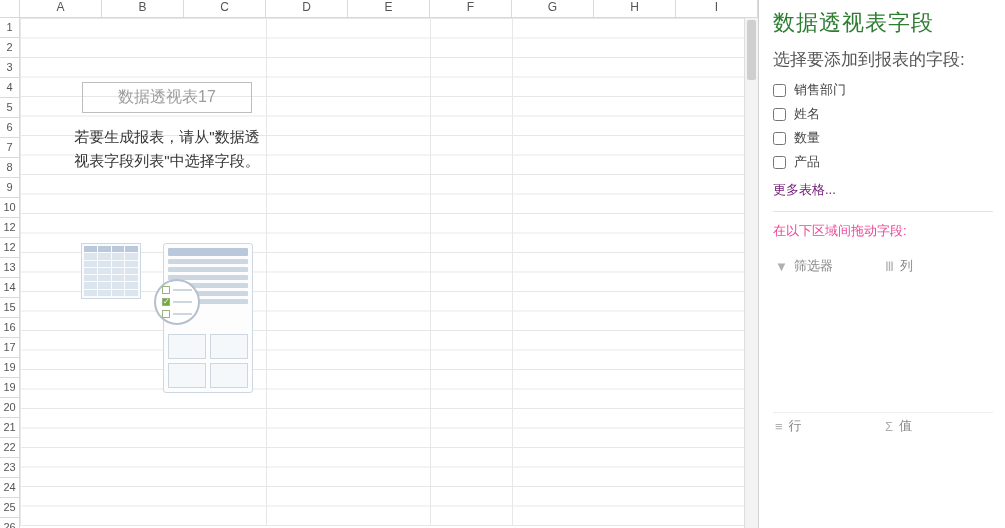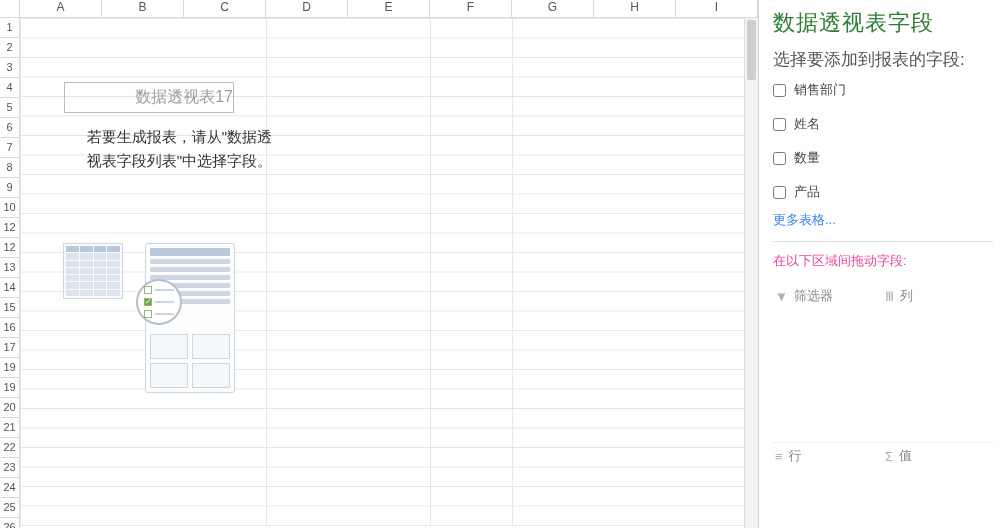--- a/index.html
+++ b/index.html
@@ -63,24 +63,24 @@
     background:#f3f3f3; border-left:1px solid #ddd;
   }
   .vscroll .thumb {
     position:absolute; top:2px; left:2px; right:2px; height:60px;
     background:#cfcfcf; border-radius:2px;
   }
 
   
   .ph {
     position:absolute;
-    left:2px; top:52px;
+    left:20px; top:52px;
     width:254px;
     padding:6px 4px 10px 4px;
-    text-align:right;
+    text-align:center;
     pointer-events:none;
   }
   .ph-title {
     border:1px solid #bdbdbd;
     color:#9d9d9d;
     font-size:16px;
     padding:4px 0;
     width:170px; margin:6px auto 12px auto;
   }
   .ph-text {
@@ -150,30 +150,30 @@
     color:#555;
   }
   .pane-title {
     color:#2e7d32;
     font-size:22px;
     font-weight:400;
     margin:2px 0 10px 0;
     letter-spacing:1px;
   }
   .pane-sub { font-size:17px; margin-bottom:10px; color:#555; }
-  .field-list { display:flex; flex-direction:column; gap:16px; margin-bottom:10px; }
+  .field-list { display:flex; flex-direction:column; gap:6px; margin-bottom:10px; }
   .field {
     display:flex; align-items:center; gap:8px;
     cursor:pointer;
   }
   .field input[type=checkbox]{
     width:13px; height:13px;
   }
   .field-label { font-size:13px; color:#444; }
-  .more { font-size:13px; color:#3b82f6; margin:6px 0 12px 0; cursor:pointer; }
+  .more { font-size:13px; color:#701a75; margin:6px 0 12px 0; cursor:pointer; }
   .pane hr { border:none; border-top:1px solid #e3e3e3; margin:6px 0 10px 0; }
   .drag-label { font-size:13px; color:#ec4899; margin-bottom:12px; }
   .zones {
     display:grid;
     grid-template-columns:1fr 1fr;
     grid-template-rows:160px 70px;
     gap:0;
   }
   .zone {
     border-top:1px solid transparent;

